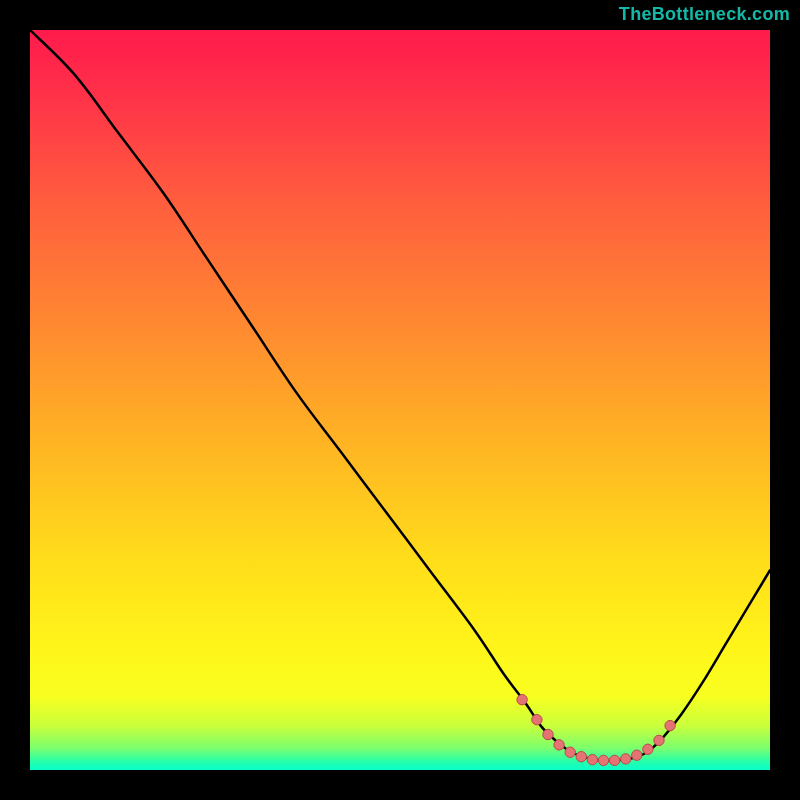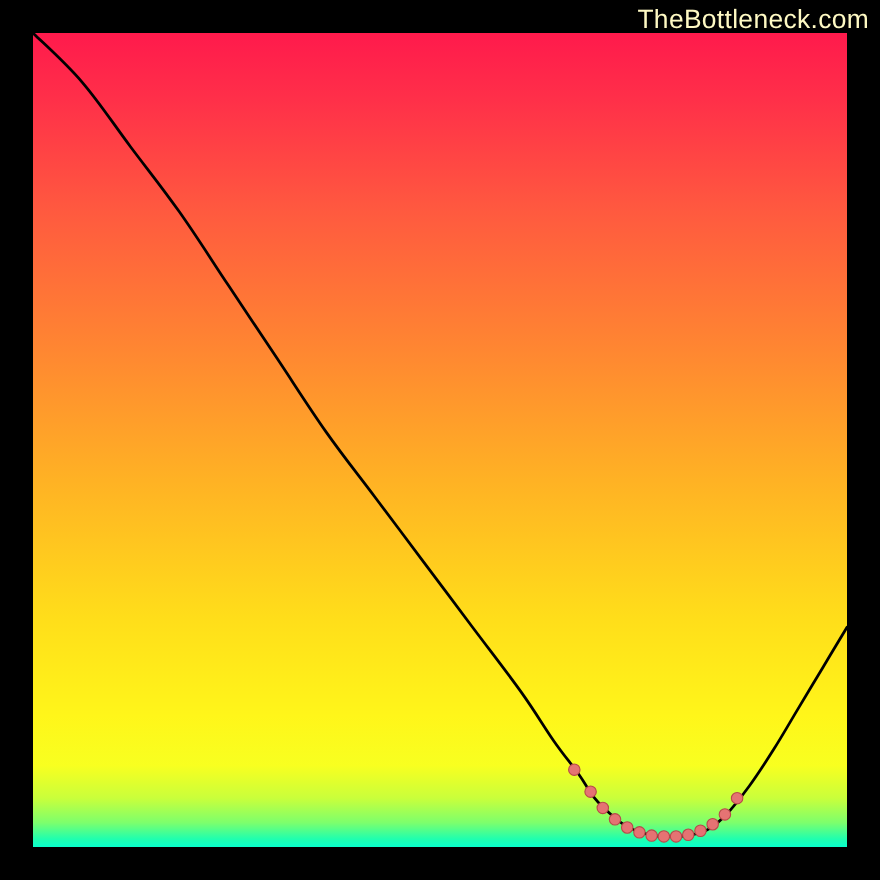--- a/index.html
+++ b/index.html
@@ -14,23 +14,23 @@
   .frame {
     position: relative;
     width: 800px;
     height: 800px;
     background: #000;
   }
   .watermark {
     position: absolute;
     top: 4px;
     right: 10px;
-    color: #fef9c3;
-    font-size: 24px;
-    font-weight: 400;
+    color: #14b8a6;
+    font-size: 18px;
+    font-weight: 700;
     letter-spacing: 0.3px;
     z-index: 20;
   }
   .plot-area {
     position: absolute;
     left: 30px;
     top: 30px;
     width: 740px;
     height: 740px;
     overflow: hidden;

